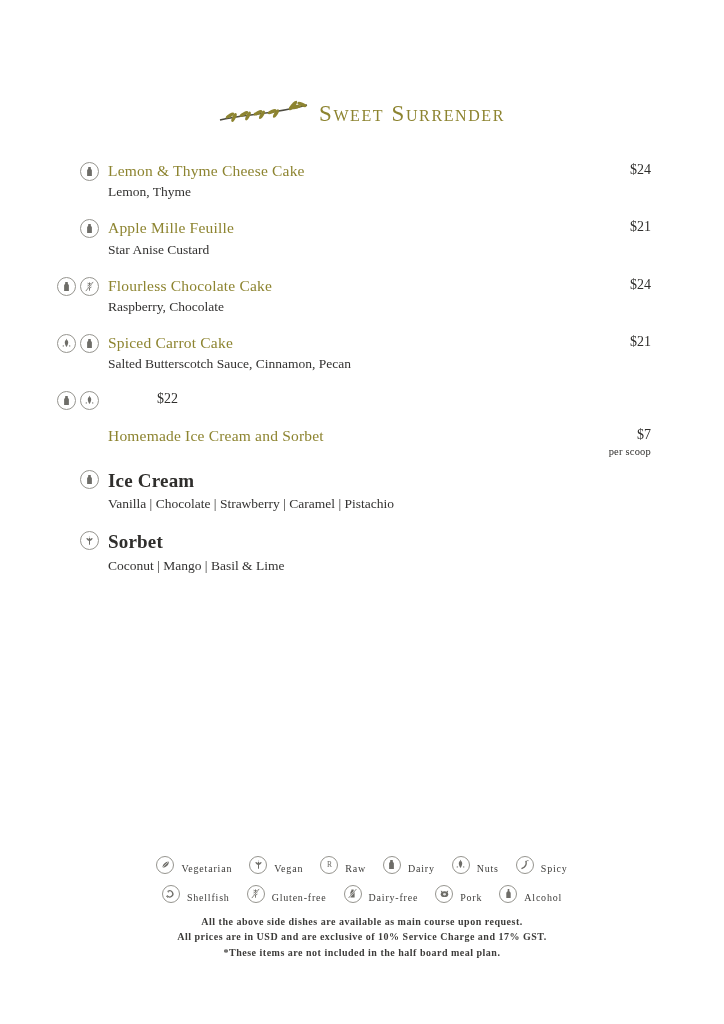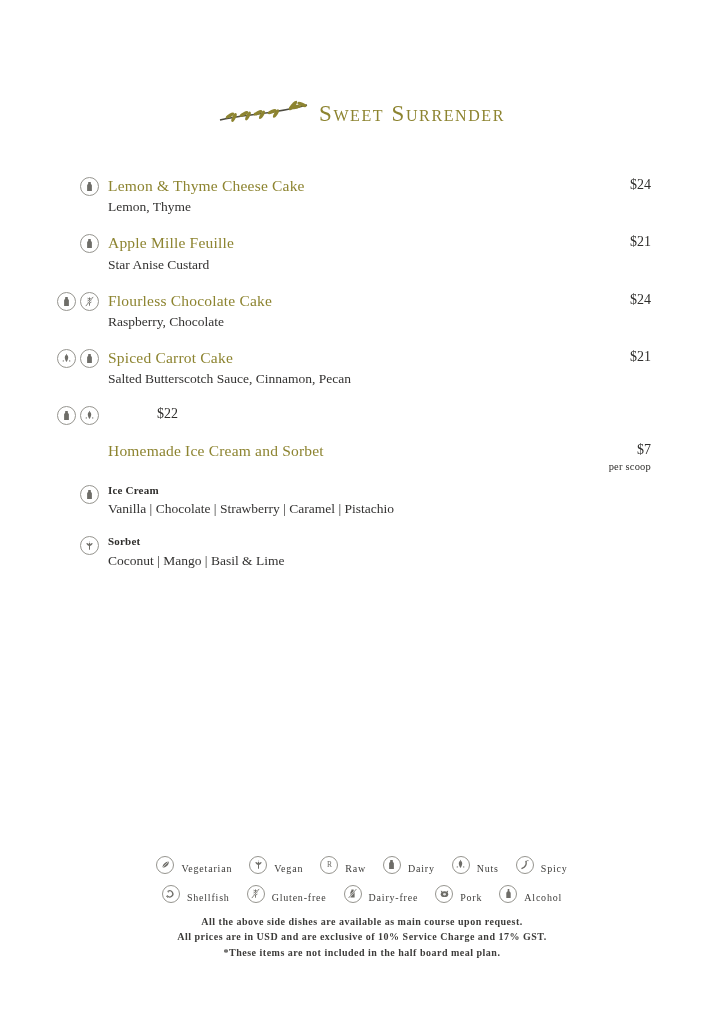--- a/index.html
+++ b/index.html
@@ -5,26 +5,26 @@
   html,body{margin:0;padding:0;background:#ffffff;}
   .page{
     position:relative;width:724px;height:972px;background:#ffffff;overflow:hidden;
     font-family:"Liberation Serif","DejaVu Serif",serif;color:#2f2e2c;
   }
   
   .header{position:absolute;top:98px;left:0;width:100%;display:flex;align-items:center;justify-content:center;gap:8px;}
   .sprig{display:block;}
   .brand{font-variant:small-caps;font-size:23px;letter-spacing:1.6px;color:#8d8430;line-height:1;}
   
-  .menu{position:absolute;top:176px;left:57px;width:594px;}
+  .menu{position:absolute;top:161px;left:57px;width:594px;}
   .row{display:flex;align-items:flex-start;margin-bottom:16px;}
   .icons{width:42px;display:flex;justify-content:flex-end;gap:4px;padding-top:1px;flex-shrink:0;margin-right:9px;}
   .item-body{flex:1;min-width:0;}
   .title{font-size:15.5px;letter-spacing:.2px;color:#8d8430;line-height:1.25;}
-  .row.sub .title{color:#2f2e2c;font-weight:bold;font-size:11px;}
+  .row.sub .title{color:#2f2e2c;font-weight:bold;font-size:19px;}
   .desc{font-size:13.5px;color:#333231;line-height:1.4;margin-top:3px;font-family:Liberation Serif, serif;}
   .price-col{width:70px;flex-shrink:0;text-align:right;}
   .price{font-size:14px;color:#2f2e2c;line-height:1.25;}
   .pnote{font-size:10.5px;color:#2f2e2c;margin-top:2px;letter-spacing:.2px;}
   
   .dot{
     width:19px;height:19px;box-sizing:border-box;border:1px solid #96958f;border-radius:50%;
     display:flex;align-items:center;justify-content:center;color:#6e6d68;flex-shrink:0;background:#fff;
   }
   .dot svg{width:11px;height:11px;display:block;}

